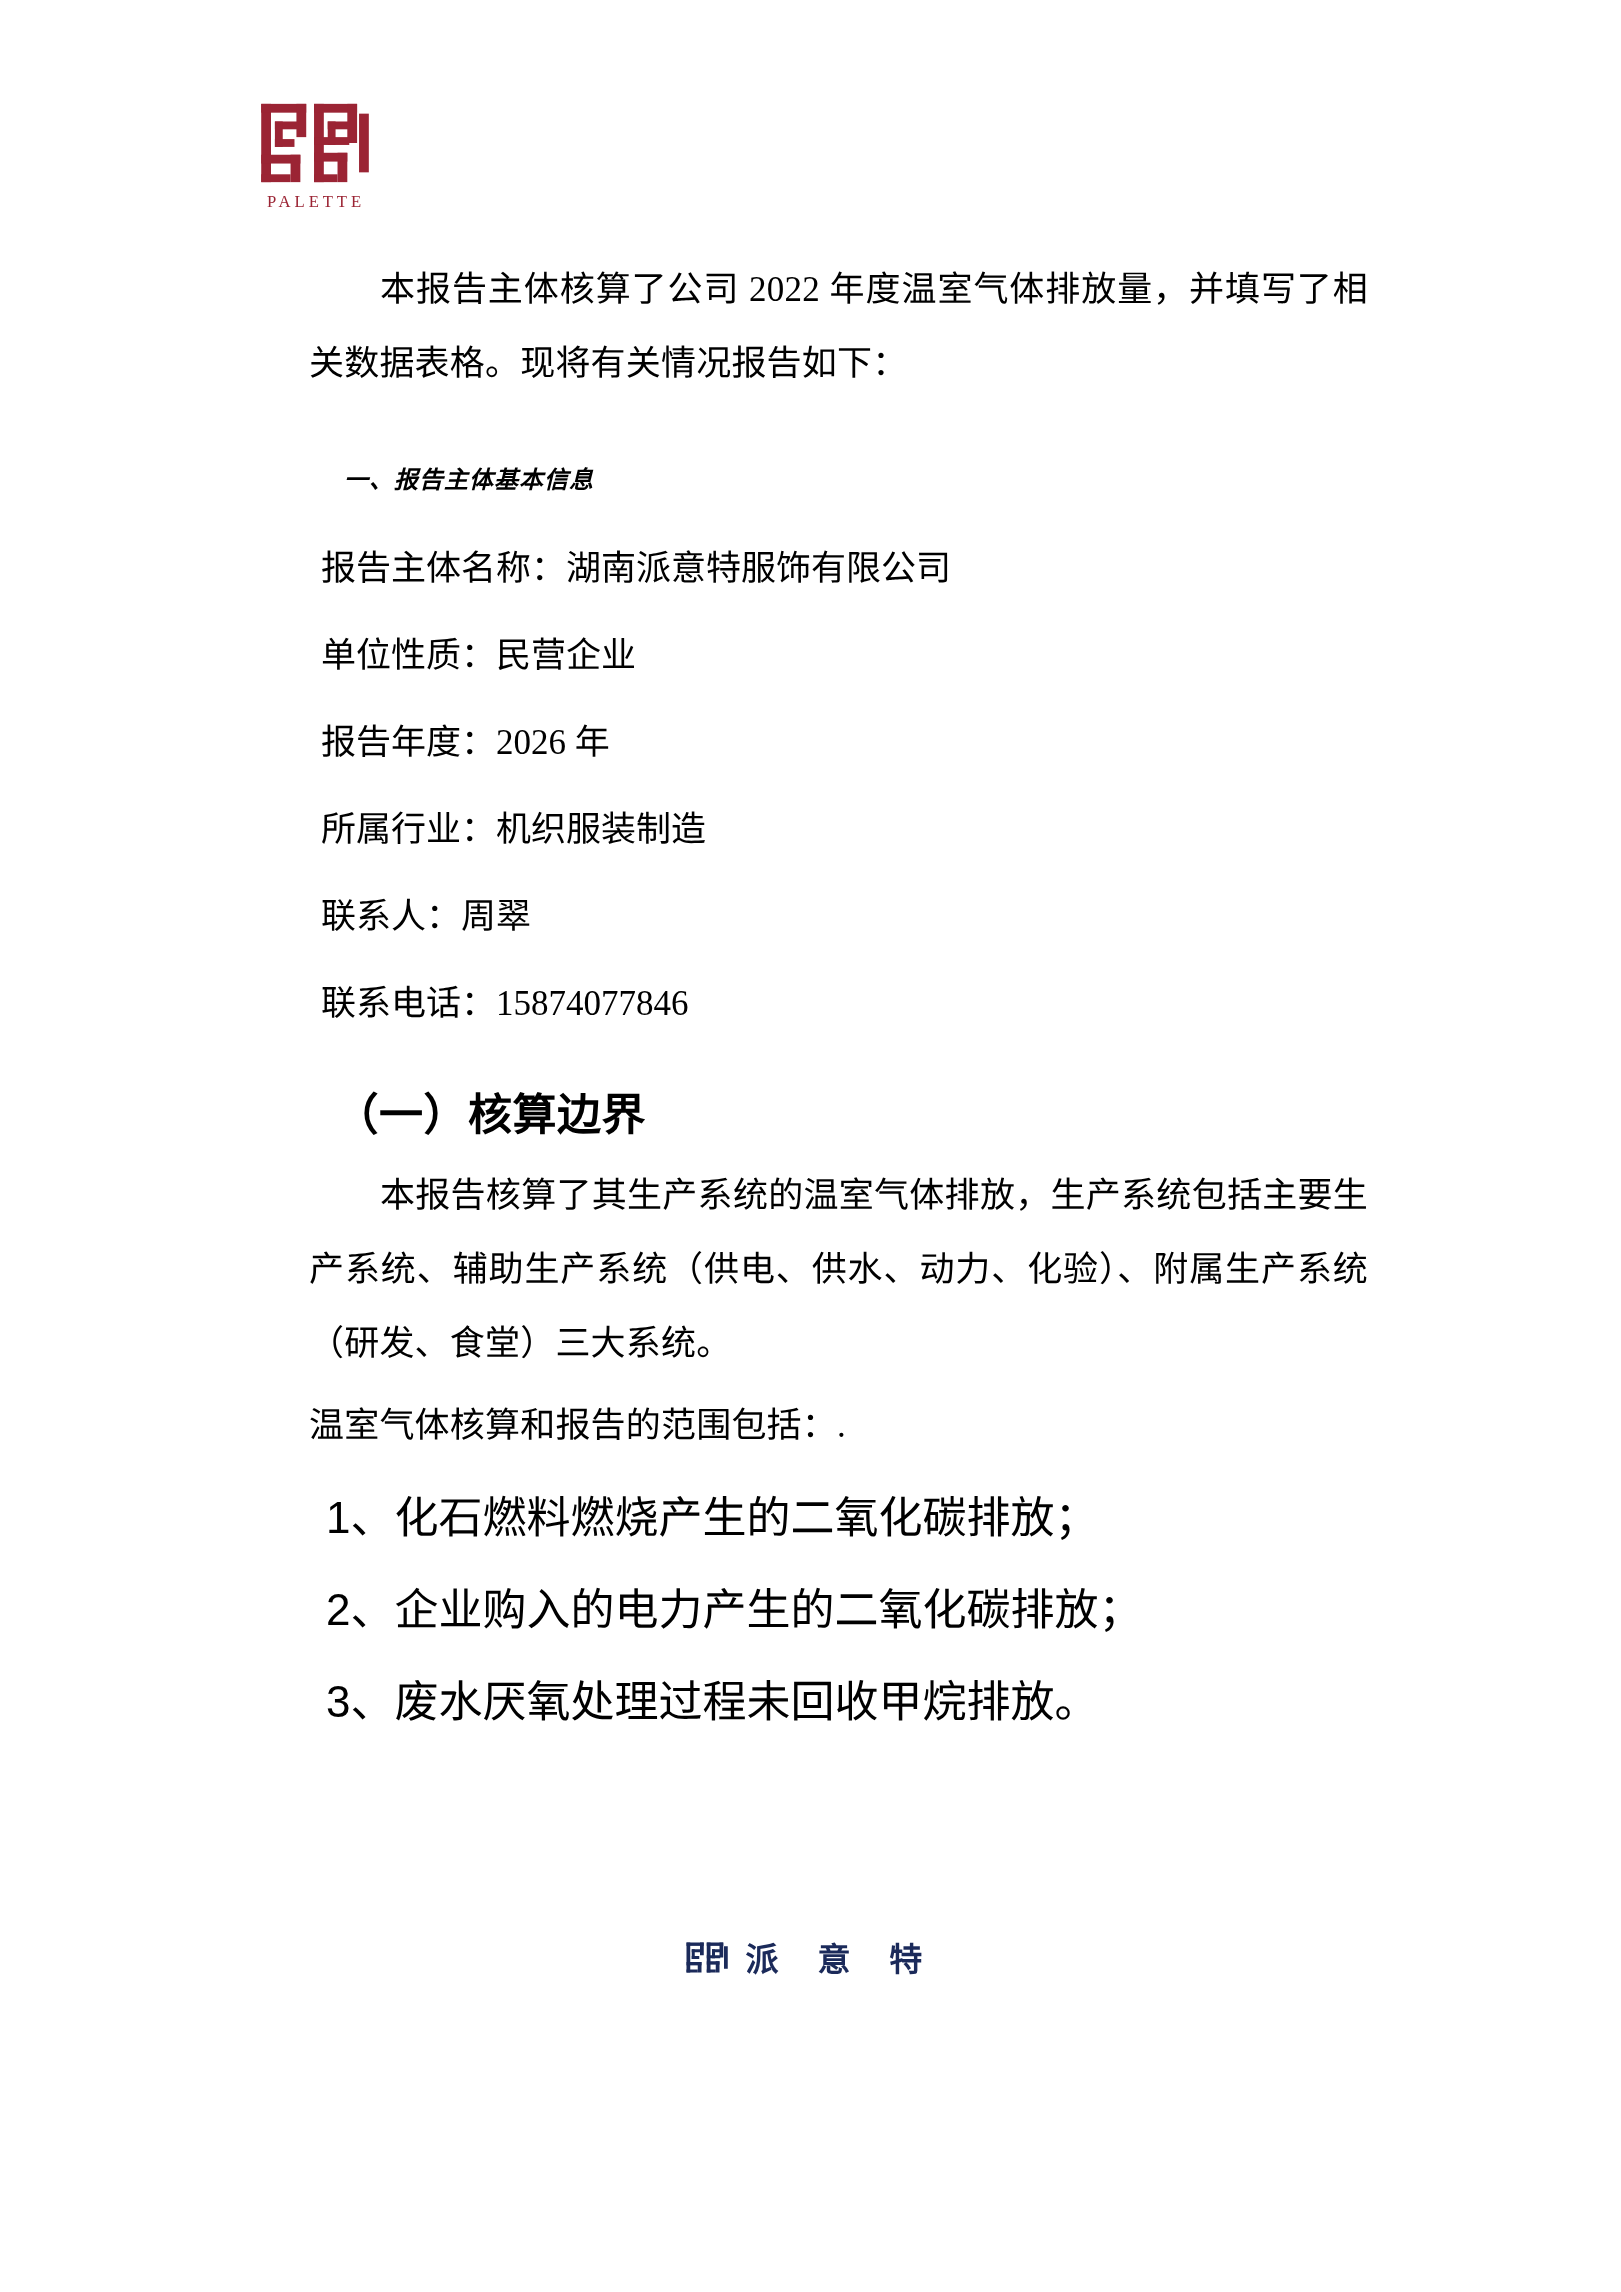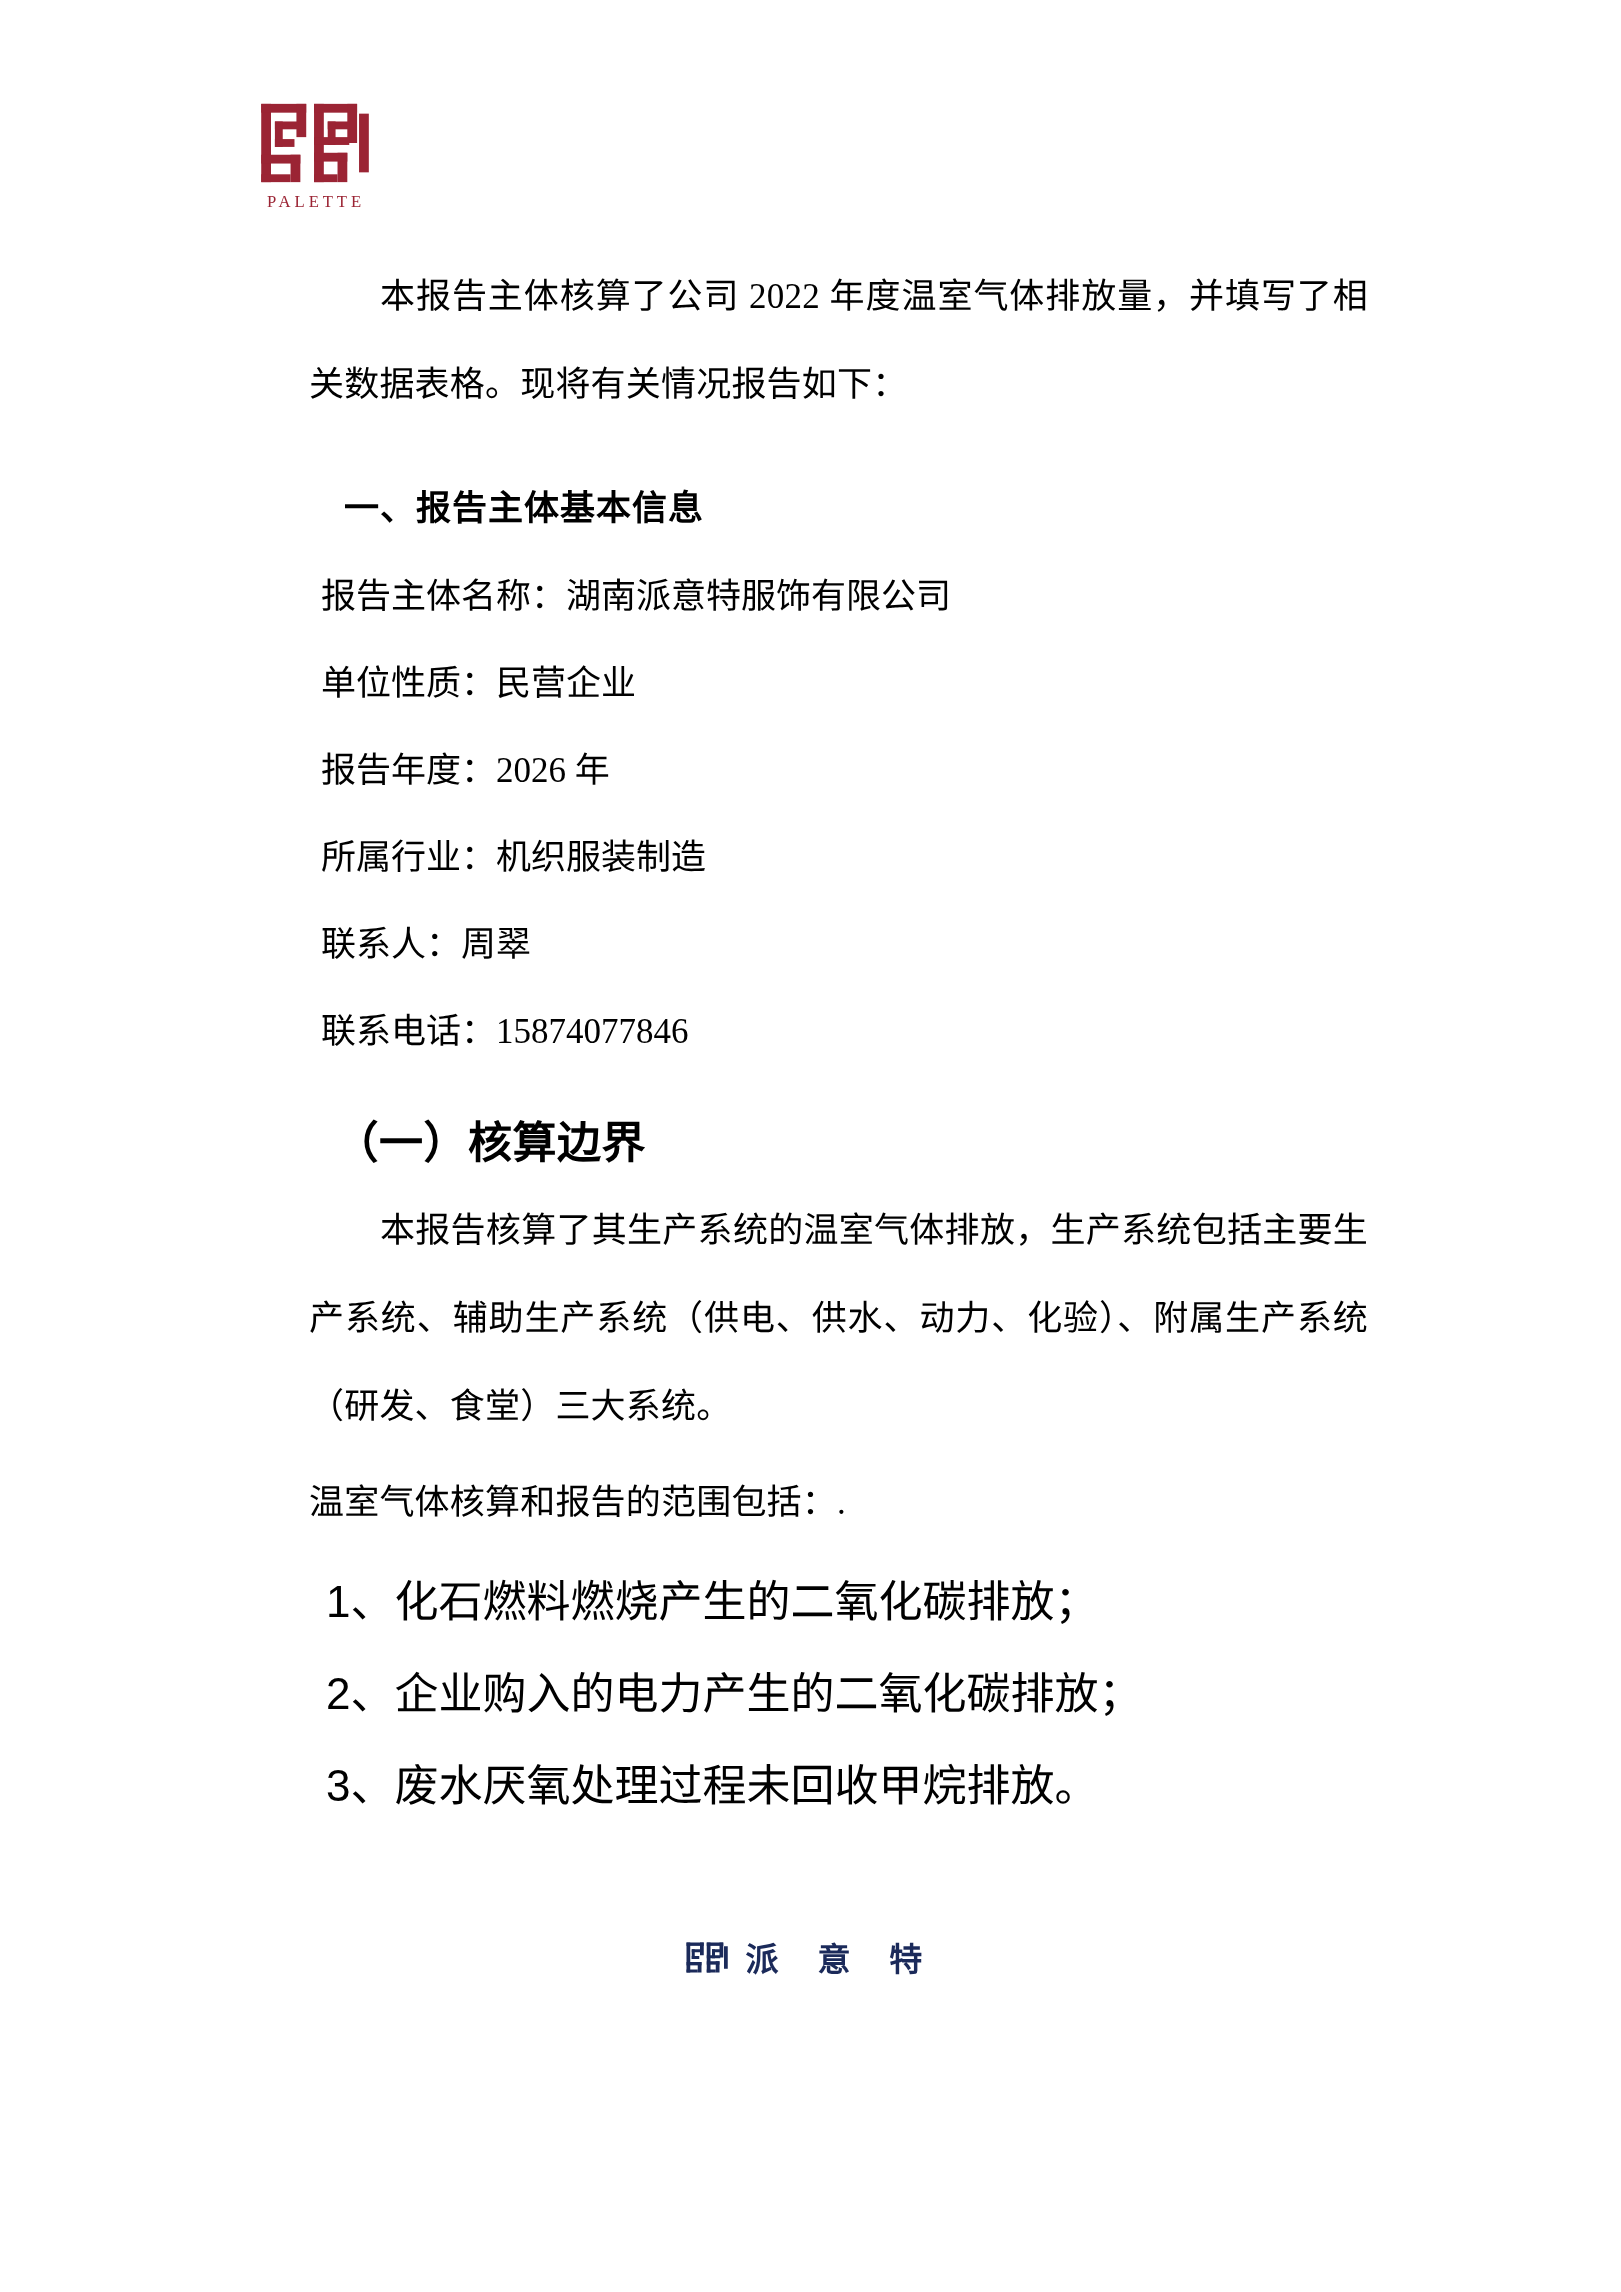--- a/index.html
+++ b/index.html
@@ -54,36 +54,37 @@
   .content {
     position: absolute;
     left: 309px;
     top: 253px;
     width: 1059px;
   }
 
   p.body-text {
     margin: 0 0 0 0;
     font-size: 35px;
-    line-height: 88px;
+    line-height: 74px;
     text-align: justify;
     text-justify: inter-ideograph;
     letter-spacing: 0.2px;
     font-family: "Liberation Serif", "DejaVu Serif", serif;
   }
   p.indent-2 { text-indent: 71px; }
 
   h2.section-title {
     margin: 25.5px 0 13.7px 0;
-    font-size: 35px;
+    font-size: 24px;
     line-height: 73px;
     font-weight: bold;
     letter-spacing: 1px;
     font-family: "DejaVu Sans", "Liberation Sans", sans-serif;
     text-indent: 35px;
+    font-style: italic;
   }
   h3.sub-title {
     margin: 17.6px 0 7.8px 0;
     font-size: 44px;
     line-height: 73px;
     font-weight: bold;
     letter-spacing: 0.5px;
     font-family: "DejaVu Sans", "Liberation Sans", sans-serif;
     text-indent: 25.5px;
   }

